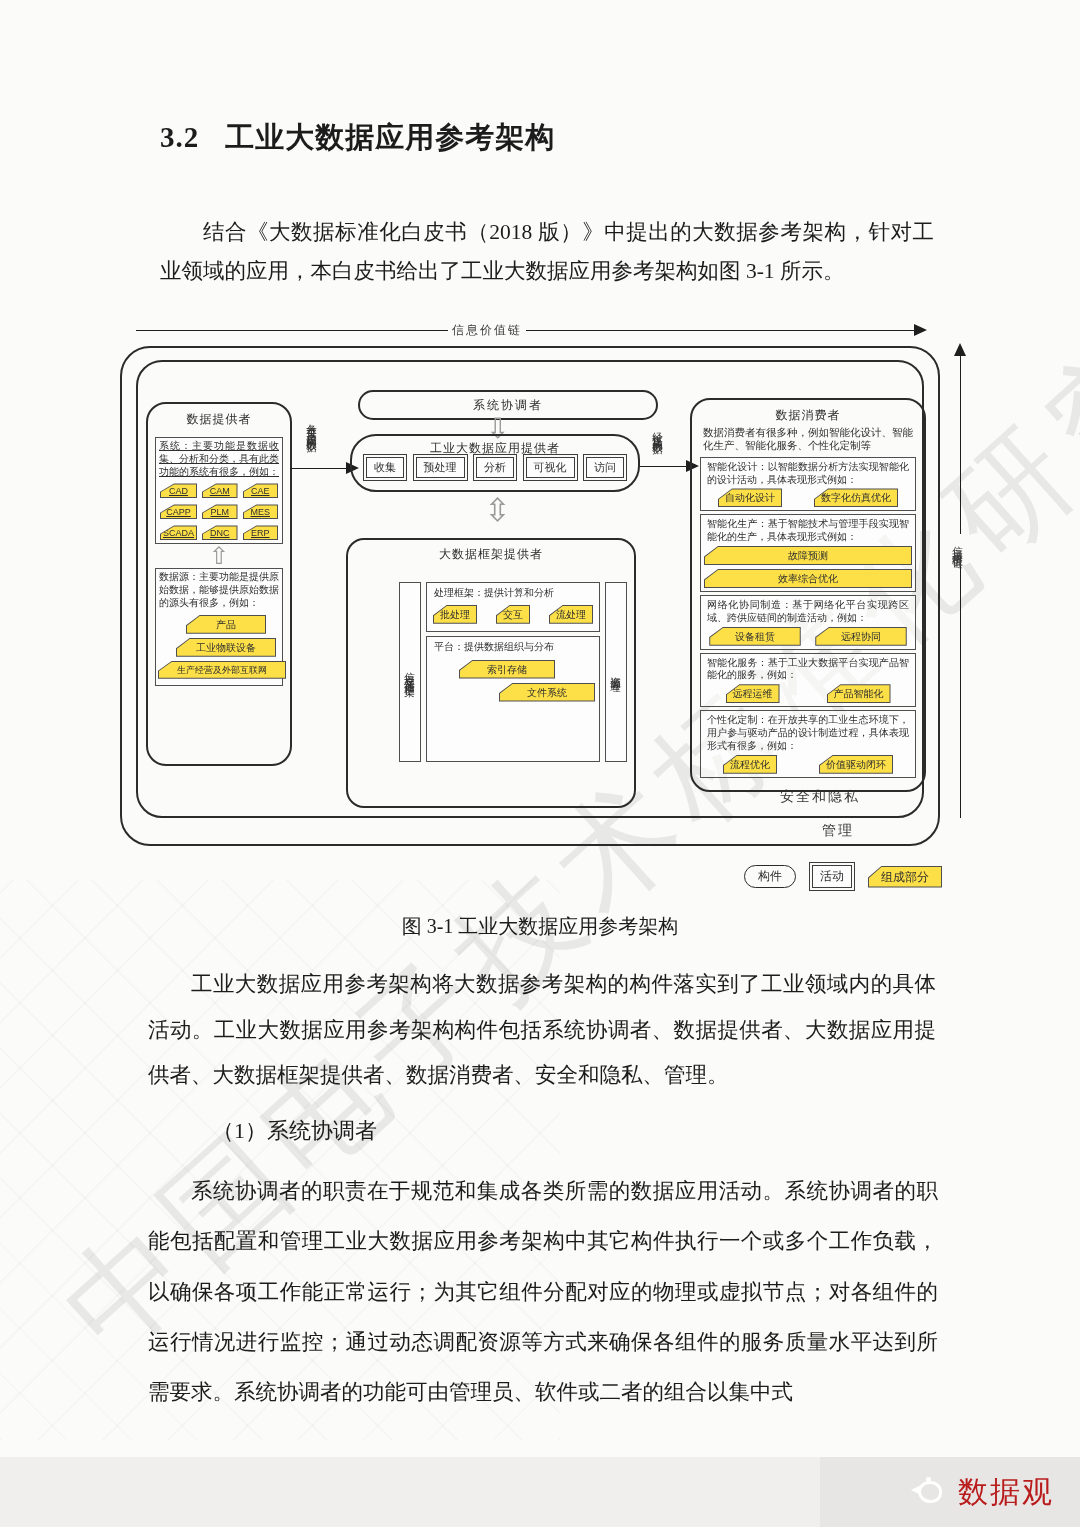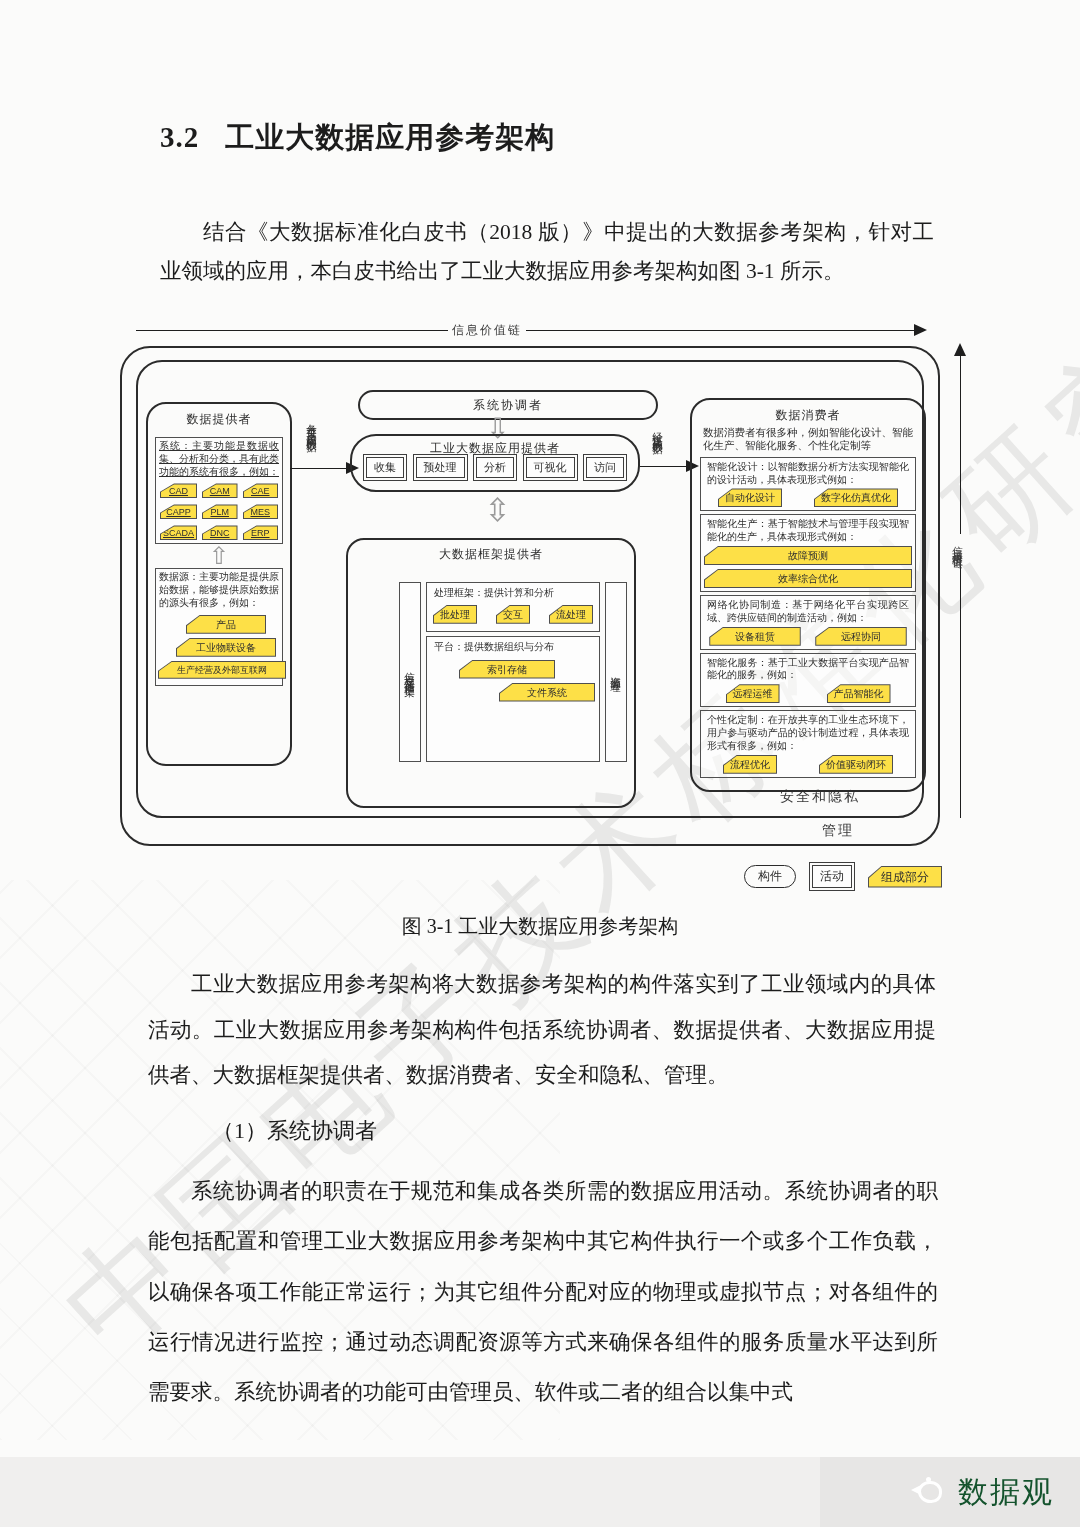--- a/index.html
+++ b/index.html
@@ -29,21 +29,21 @@
 
   
   .footer-strip { position:absolute; left:0; bottom:0; width:1080px; height:70px; background:#f0efee; }
   .footer-logo-block { position:absolute; right:0; bottom:0; width:260px; height:70px; background:#e7e6e5;
         display:flex; align-items:center; justify-content:flex-end; padding-right:26px; gap:10px; }
   .logo-icon { position:relative; width:34px; height:30px; }
   .logo-icon .c { position:absolute; left:4px; top:4px; width:24px; height:22px; border:3px solid #fff; border-radius:50% 50% 46% 54%; }
   .logo-icon .t { position:absolute; left:-3px; top:8px; width:0; height:0;
         border-right:10px solid #fff; border-top:5px solid transparent; border-bottom:5px solid transparent; }
   .logo-icon .d { position:absolute; left:12px; top:0; width:5px; height:5px; background:#fff; border-radius:50%; }
-  .logo-text { font-size:30px; color:#14532d; font-family:"Liberation Sans","DejaVu Sans",sans-serif; letter-spacing:2px; }
+  .logo-text { font-size:30px; color:#b91c1c; font-family:"Liberation Sans","DejaVu Sans",sans-serif; letter-spacing:2px; }
 
   
   .diagram { position:absolute; left:118px; top:316px; width:862px; height:604px;
              font-family:"Liberation Sans","DejaVu Sans",sans-serif; color:#2e2e2e; }
   .rbox { position:absolute; border:2px solid #2b2b2b; border-radius:24px; }
   .inbox { border:1px solid #4f4f4f; background:rgba(255,255,255,0.55); }
   .bt { text-align:center; font-size:12px; padding-top:3px; letter-spacing:1px; }
   .desc { font-size:10px; line-height:1.28; text-align:justify; padding:2px 3px; }
 
   .hline { position:absolute; height:0; border-top:1.6px solid #1e1e1e; }

